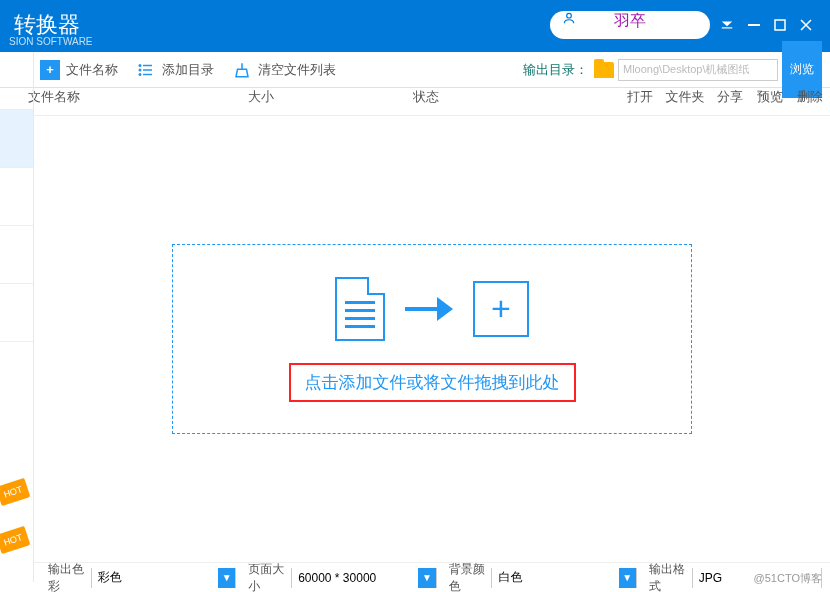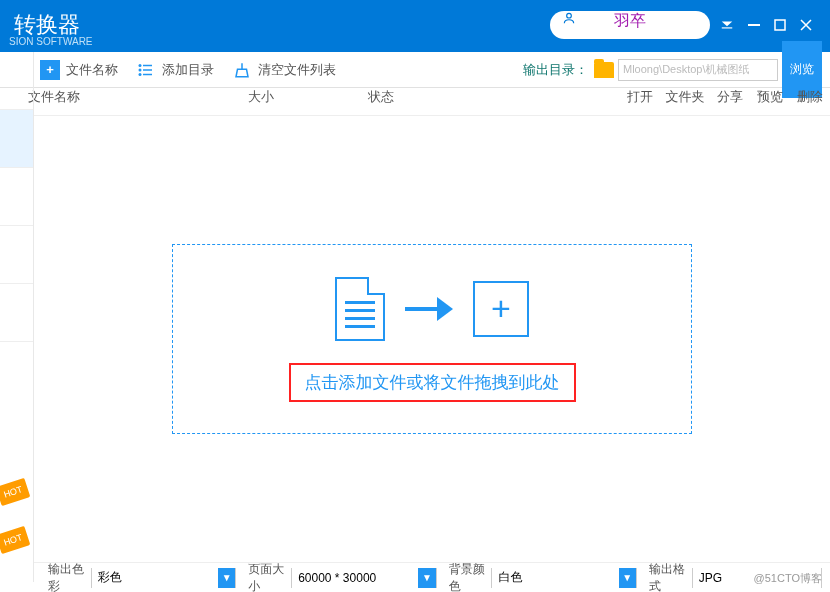--- a/index.html
+++ b/index.html
@@ -28,21 +28,21 @@
 .out-label { margin-right: 6px; color: #0f766e; }
 .folder-icon { width: 20px; height: 16px; background: #ffb400; margin-right: 4px; border-radius: 2px 2px 0 0; position: relative; }
 .folder-icon:before { content:""; position:absolute; top:-3px; left:0; width:10px; height:4px; background:#ffb400; border-radius:2px 2px 0 0;}
 .path-input { width: 160px; height: 22px; border: 1px solid #ccc; font-size: 11px; color: #bbb; padding: 0 4px; }
 .browse-btn { background: #2196f3; color: #fff; font-size: 12px; padding: 20px 8px; margin-left: 4px; cursor: pointer; }
 
 
 .colhdr { height: 28px; display: flex; align-items: flex-start; font-size: 13px; color: #555; border-bottom: 1px solid #eee; padding-left: 28px; }
 .colhdr .c1 { width: 220px; }
 .colhdr .c2 { width: 120px; }
-.colhdr .c3 { flex: 1; }
+.colhdr .c3 { flex: 1; margin-left: 45px; }
 .colhdr .cr { width: 40px; text-align: center; }
 
 
 .sidebar { position: absolute; left: 0; top: 52px; width: 34px; height: 530px; border-right: 1px solid #e8e8e8; }
 .side-item { height: 58px; border-bottom: 1px solid #eee; }
 .side-item.active { background: #e6f3ff; }
 .hot { position: absolute; width: 30px; height: 20px; background: #ff9c00; color: #fff; font-size: 9px; display: flex; align-items: center; justify-content: center; transform: rotate(-18deg); border-radius: 2px; }
 .hot1 { top: 430px; left: -2px; }
 .hot2 { top: 478px; left: -2px; }
 

